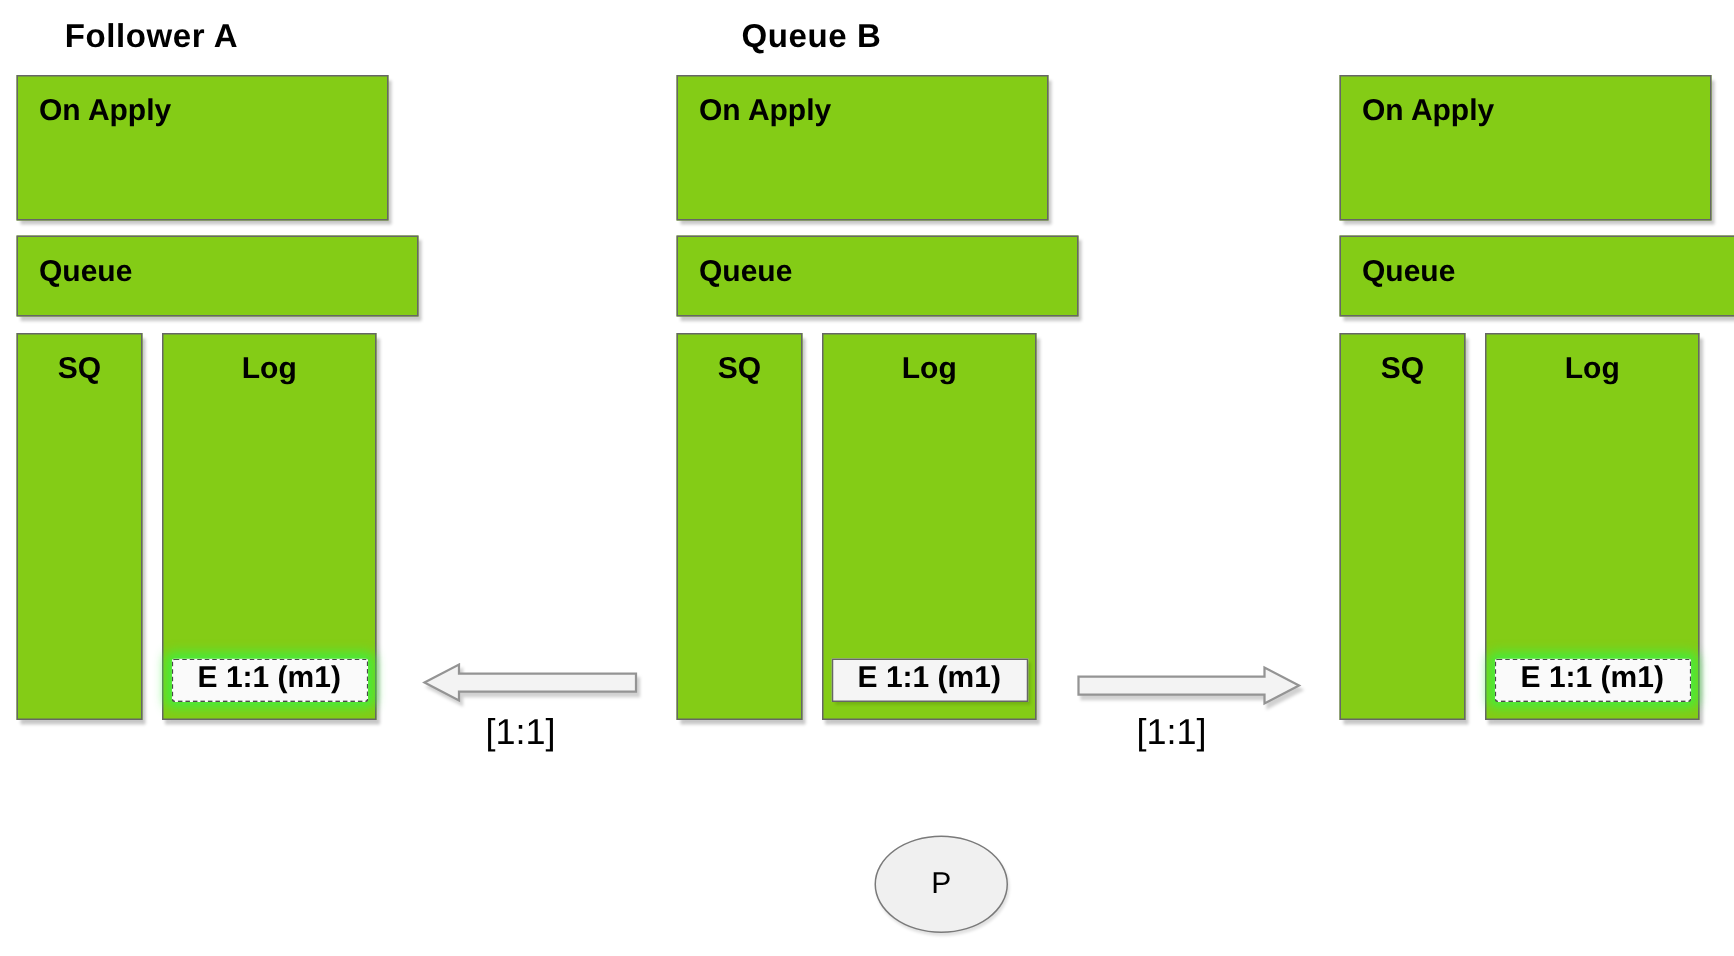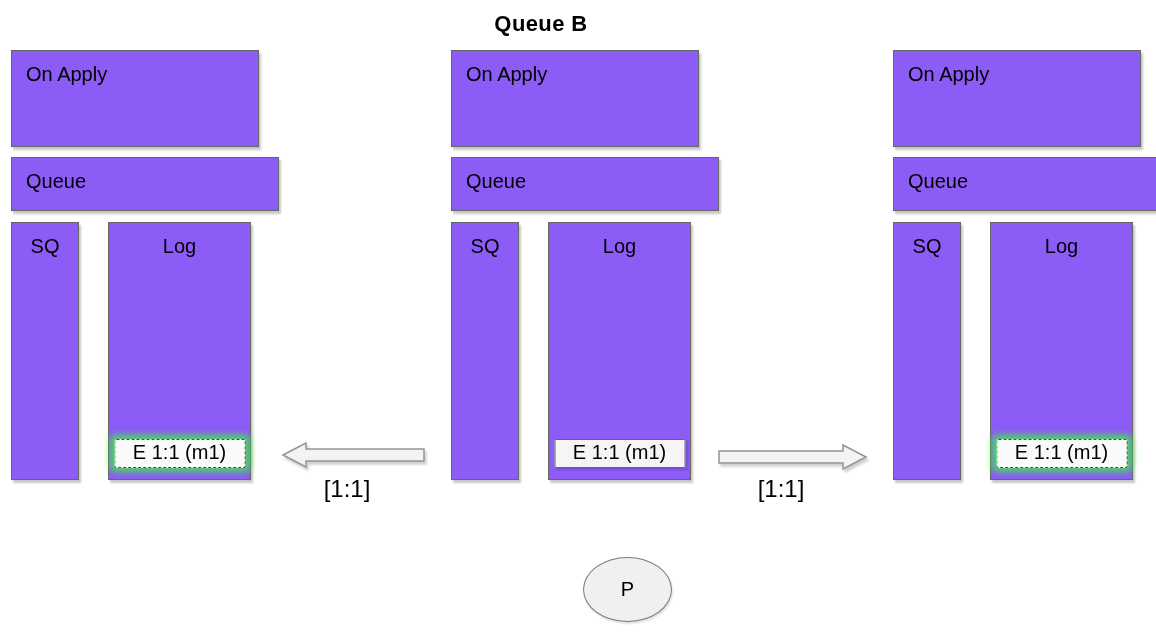--- a/index.html
+++ b/index.html
@@ -19,28 +19,29 @@
   .node-title{
     position:absolute;top:11px;left:90px;
     transform:translateX(-50%);
     font-size:22px;font-weight:bold;letter-spacing:.4px;
     white-space:nowrap;
   }
   .col-c .node-title{top:7px;left:97px;}
 
   .box{
     position:absolute;box-sizing:border-box;
-    background:#8b5cf6;
+    background:#84cc16;
     border:1.5px solid #666666;
     box-shadow:2px 3px 2px rgba(0,0,0,0.22);
     font-size:20px;
+    font-weight:bold;
   }
   .box-onapply{left:0;top:50px;width:248px;height:97px;padding:12px 0 0 14px;}
   .box-queue  {left:0;top:157px;width:268px;height:54px;padding:12px 0 0 14px;}
-  .box-sq     {left:0;top:222px;width:68px;height:258px;text-align:center;padding-top:12px;}
+  .box-sq     {left:0;top:222px;width:84px;height:258px;text-align:center;padding-top:12px;}
   .box-log    {left:97px;top:222px;width:143px;height:258px;text-align:center;padding-top:12px;}
 
   .log-entry{
     position:absolute;box-sizing:border-box;
     left:50%;transform:translateX(-50%);
     bottom:11px;width:131px;height:29px;
     font-size:20px;line-height:25px;text-align:center;
     white-space:nowrap;
   }
   .log-entry.leader{
@@ -78,20 +79,21 @@
     font-size:20px;
     box-shadow:1px 2px 2px rgba(0,0,0,0.12);
   }
 </style>
 </head>
 <body>
 
 <div id="canvas">
 
   <div class="col col-a">
+    <div class="node-title">Follower A</div>
     <div class="box box-onapply">
       <span>On Apply</span>
     </div>
     <div class="box box-queue">
       <span>Queue</span>
     </div>
     <div class="box box-sq">
       <span>SQ</span>
     </div>
     <div class="box box-log">

